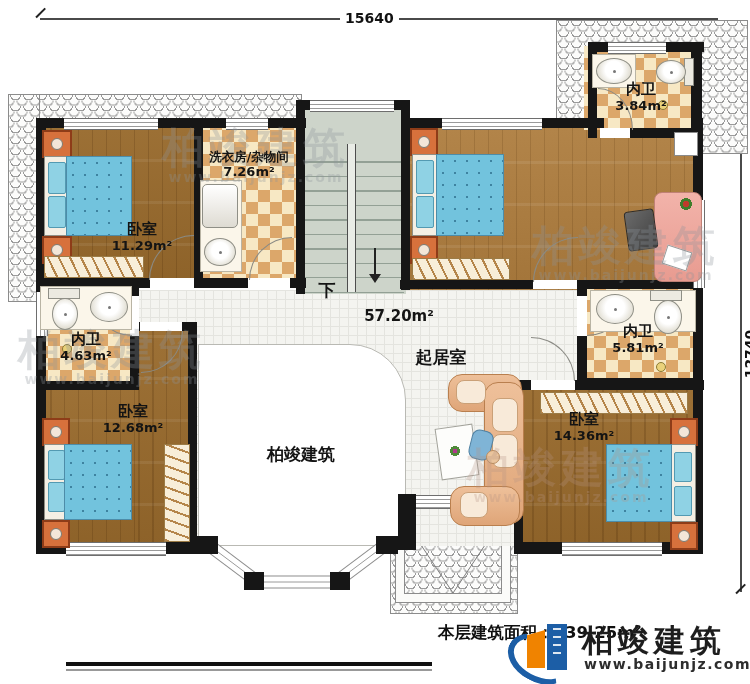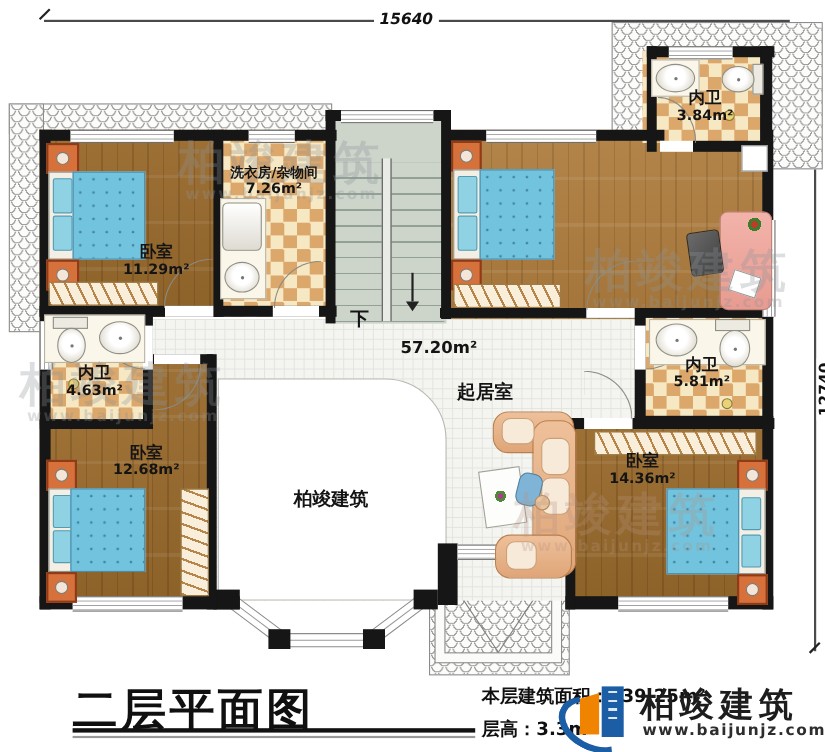--- a/index.html
+++ b/index.html
@@ -82,21 +82,21 @@
   svg{display:block;}
 </style>
 </head>
 <body>
 
 <div id="stage">
 
   <div class="abs dimline" style="left:40px;top:18px;width:678px;height:1.6px"></div>
   <div class="abs tick" style="left:34px;top:12px"></div>
   <div class="abs tick" style="left:710px;top:40px"></div>
-  <div class="abs dimtext" style="left:340px;top:10px;font-style:italic;">15640</div>
+  <div class="abs dimtext" style="left:340px;top:10px;">15640</div>
 
   <div class="abs dimline" style="left:740px;top:46px;width:1.6px;height:546px"></div>
   <div class="abs tick" style="left:734px;top:44px"></div>
   <div class="abs tick" style="left:734px;top:588px"></div>
   <div class="abs dimtext" style="left:722px;top:346px;transform:rotate(-90deg);transform-origin:center;padding:0 4px;">12740</div>
 
   <div class="abs roof" style="left:8px;top:94px;width:292px;height:26px"></div>
   <div class="abs roof" style="left:8px;top:94px;width:30px;height:206px"></div>
   <div class="abs roof" style="left:556px;top:20px;width:190px;height:132px"></div>
   <div class="abs roof" style="left:390px;top:506px;width:126px;height:106px"></div>
@@ -325,25 +325,23 @@
   <div class="abs rlabel" style="left:441px;top:347px">
     <span class="rname lg">起居室</span>
   </div>
   <div class="abs rlabel" style="left:301px;top:444px">
     <span class="rname lg">柏竣建筑</span>
   </div>
   <div class="abs rlabel" style="left:327px;top:280px">
     <span class="rname lg">下</span>
   </div>
 
-  <div class="abs tb-title" style="left:66px;top:618px">二层平面图</div>
   <div class="abs" style="left:66px;top:662px;width:366px;height:4px;background:#111"></div>
   <div class="abs" style="left:66px;top:669px;width:366px;height:1.5px;background:#999"></div>
   <div class="abs tb-info" style="left:438px;top:622px">本层建筑面积：139.25m²</div>
-  <div class="abs tb-info" style="left:438px;top:652px">层高：3.3m</div>
 
   <div class="abs" style="left:506px;top:636px;width:56px;height:36px;border:4px solid rgba(0,0,0,0);border-bottom:6px solid #1c5ea6;border-left:6px solid #1c5ea6;border-radius:50%;transform:rotate(28deg);"></div>
   <div class="abs" style="left:527px;top:630px;width:18px;height:38px;background:#f08300;clip-path:polygon(0 14%,100% 0,100% 100%,0 100%);"></div>
   <div class="abs" style="left:547px;top:624px;width:20px;height:46px;background:repeating-linear-gradient(180deg, rgba(255,255,255,.85) 0 2px, rgba(0,0,0,0) 2px 8px) 50% 4px / 8px 28px no-repeat, #1c5ea6;"></div>
   <div class="abs brandname" style="left:582px;top:620px">柏竣建筑</div>
   <div class="abs brandurl" style="left:584px;top:656px">www.baijunjz.com</div>
 
 </div>
 
 </body></html>

